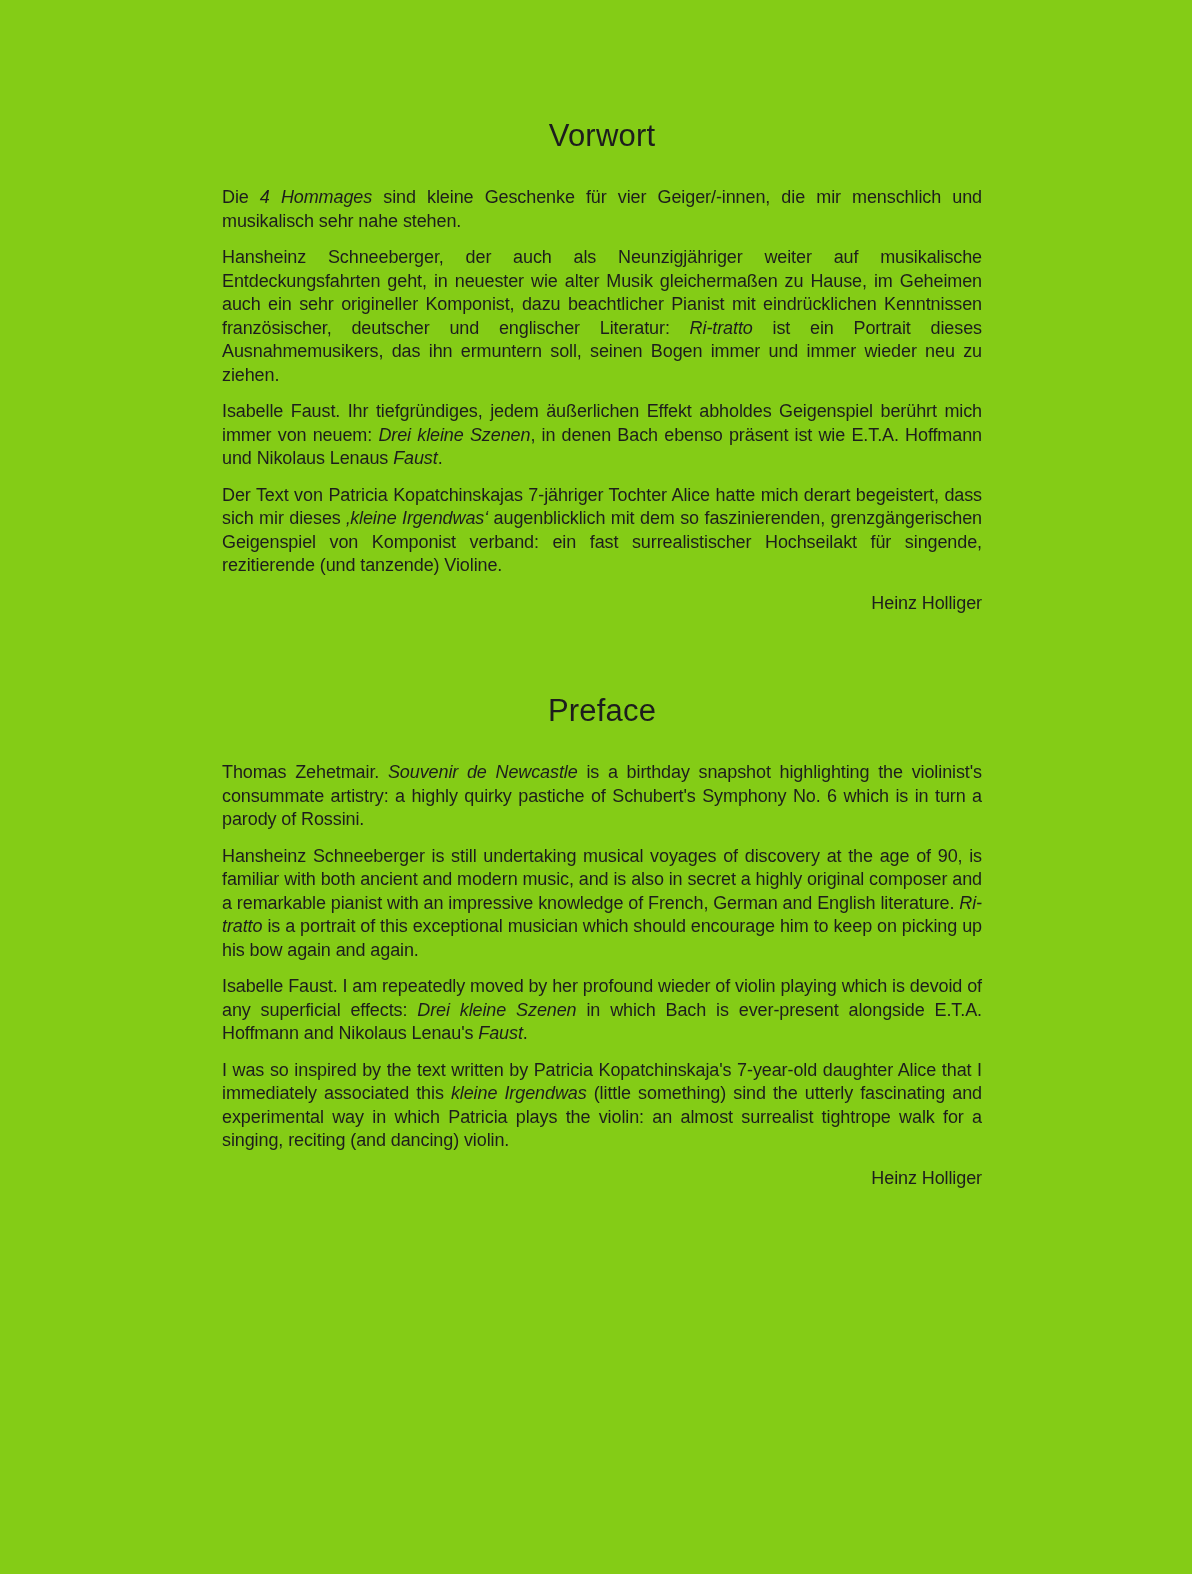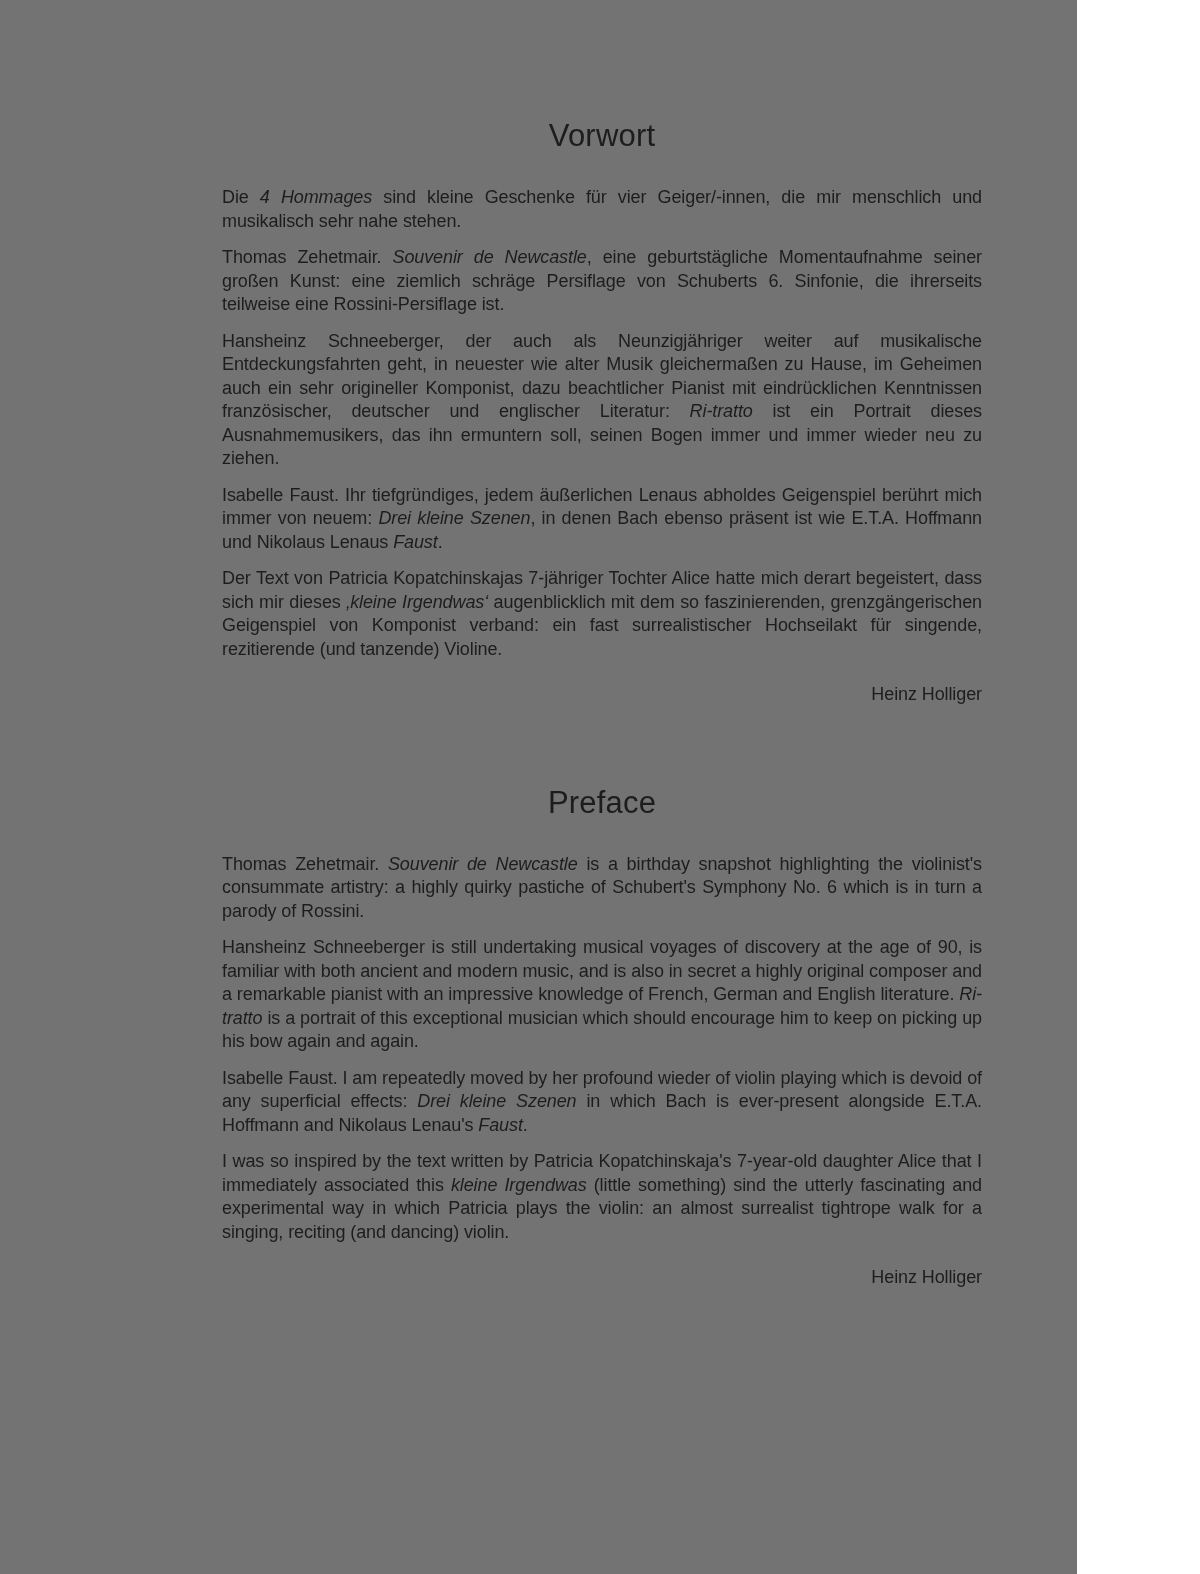--- a/index.html
+++ b/index.html
@@ -2,23 +2,23 @@
 <html><head>
 <meta charset="utf-8">
 <style>
   html, body {
     margin: 0;
     padding: 0;
     background: #ffffff;
   }
   .page {
     position: relative;
-    width: 1077px;
+    width: 1192px;
     height: 1574px;
-    background: #737373;
+    background: #84cc16;
     overflow: hidden;
     font-family: "Liberation Sans", sans-serif;
     color: #1d1d1d;
   }
   .content {
     width: 760px;
     margin-left: 222px;
   }
   .section-title {
     margin: 0;
@@ -44,41 +44,40 @@
     line-height: 23.5px;
     letter-spacing: -0.1px;
     text-align: justify;
     color: #1d1d1d;
   }
   .para em {
     font-style: italic;
     margin-top: 24px;
   }
   .signature {
-    margin-top: 22px;
+    margin-top: 14px;
     text-align: right;
     font-size: 18px;
     line-height: 23.5px;
     letter-spacing: -0.1px;
     color: #1d1d1d;
   }
 </style>
 </head>
 <body>
 
 <div class="page">
   <div class="content">
 
     <section class="section-vorwort">
       <h1 class="section-title">Vorwort</h1>
       <div class="body-text">
         <p class="para"><span>Die </span><em>4 Hommages</em><span> sind kleine Geschenke für vier Geiger/-innen, die mir menschlich und musikalisch sehr nahe stehen.</span></p>
-        <p class="para"><span>Thomas Zehetmair. </span><em>Souvenir de Newcastle</em><span>, eine geburtstägliche Momentaufnahme seiner großen Kunst: eine ziemlich schräge Persiflage von Schuberts 6. Sinfonie, die ihrerseits teilweise eine Rossini-Persiflage ist.</span></p>
         <p class="para"><span>Hansheinz Schneeberger, der auch als Neunzigjähriger weiter auf musikalische Entdeckungsfahrten geht, in neuester wie alter Musik gleichermaßen zu Hause, im Geheimen auch ein sehr origineller Komponist, dazu beachtlicher Pianist mit eindrücklichen Kenntnissen französischer, deutscher und englischer Literatur: </span><em>Ri-tratto</em><span> ist ein Portrait dieses Ausnahmemusikers, das ihn ermuntern soll, seinen Bogen immer und immer wieder neu zu ziehen.</span></p>
-        <p class="para"><span>Isabelle Faust. Ihr tiefgründiges, jedem äußerlichen Lenaus abholdes Geigenspiel berührt mich immer von neuem: </span><em>Drei kleine Szenen</em><span>, in denen Bach ebenso präsent ist wie E.T.A. Hoffmann und Nikolaus Lenaus </span><em>Faust</em><span>.</span></p>
+        <p class="para"><span>Isabelle Faust. Ihr tiefgründiges, jedem äußerlichen Effekt abholdes Geigenspiel berührt mich immer von neuem: </span><em>Drei kleine Szenen</em><span>, in denen Bach ebenso präsent ist wie E.T.A. Hoffmann und Nikolaus Lenaus </span><em>Faust</em><span>.</span></p>
         <p class="para"><span>Der Text von Patricia Kopatchinskajas 7-jähriger Tochter Alice hatte mich derart begeistert, dass sich mir dieses </span><em>‚kleine Irgendwas‘</em><span> augenblicklich mit dem so faszinierenden, grenzgängerischen Geigenspiel von Komponist verband: ein fast surrealistischer Hochseilakt für singende, rezitierende (und tanzende) Violine.</span></p>
       </div>
       <div class="signature">
         <div>Heinz Holliger</div>
       </div>
     </section>
 
     <section class="section-preface">
       <h1 class="section-title">Preface</h1>
       <div class="body-text">

